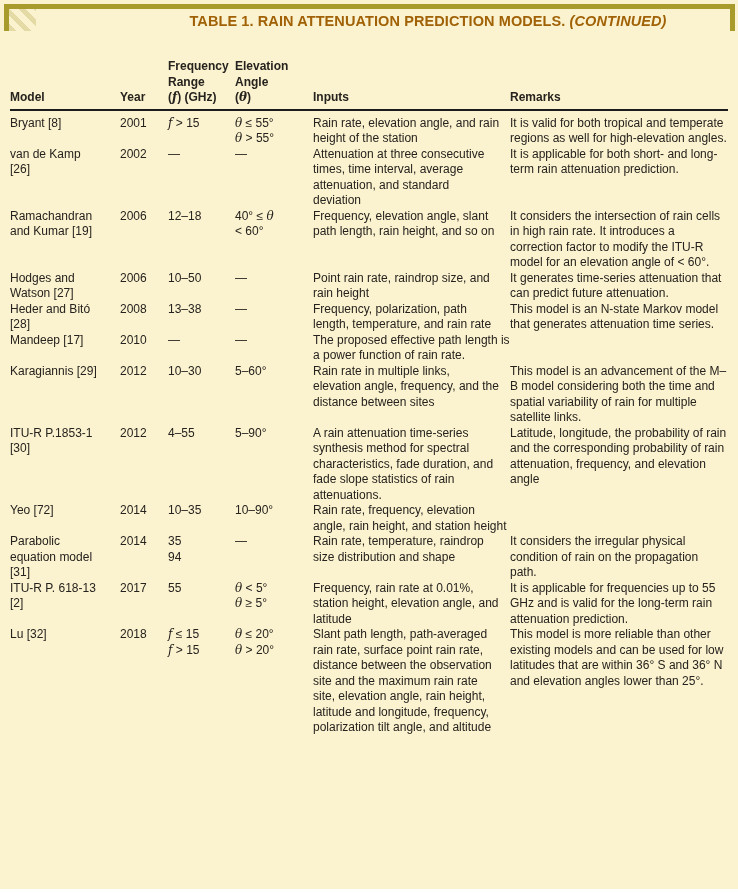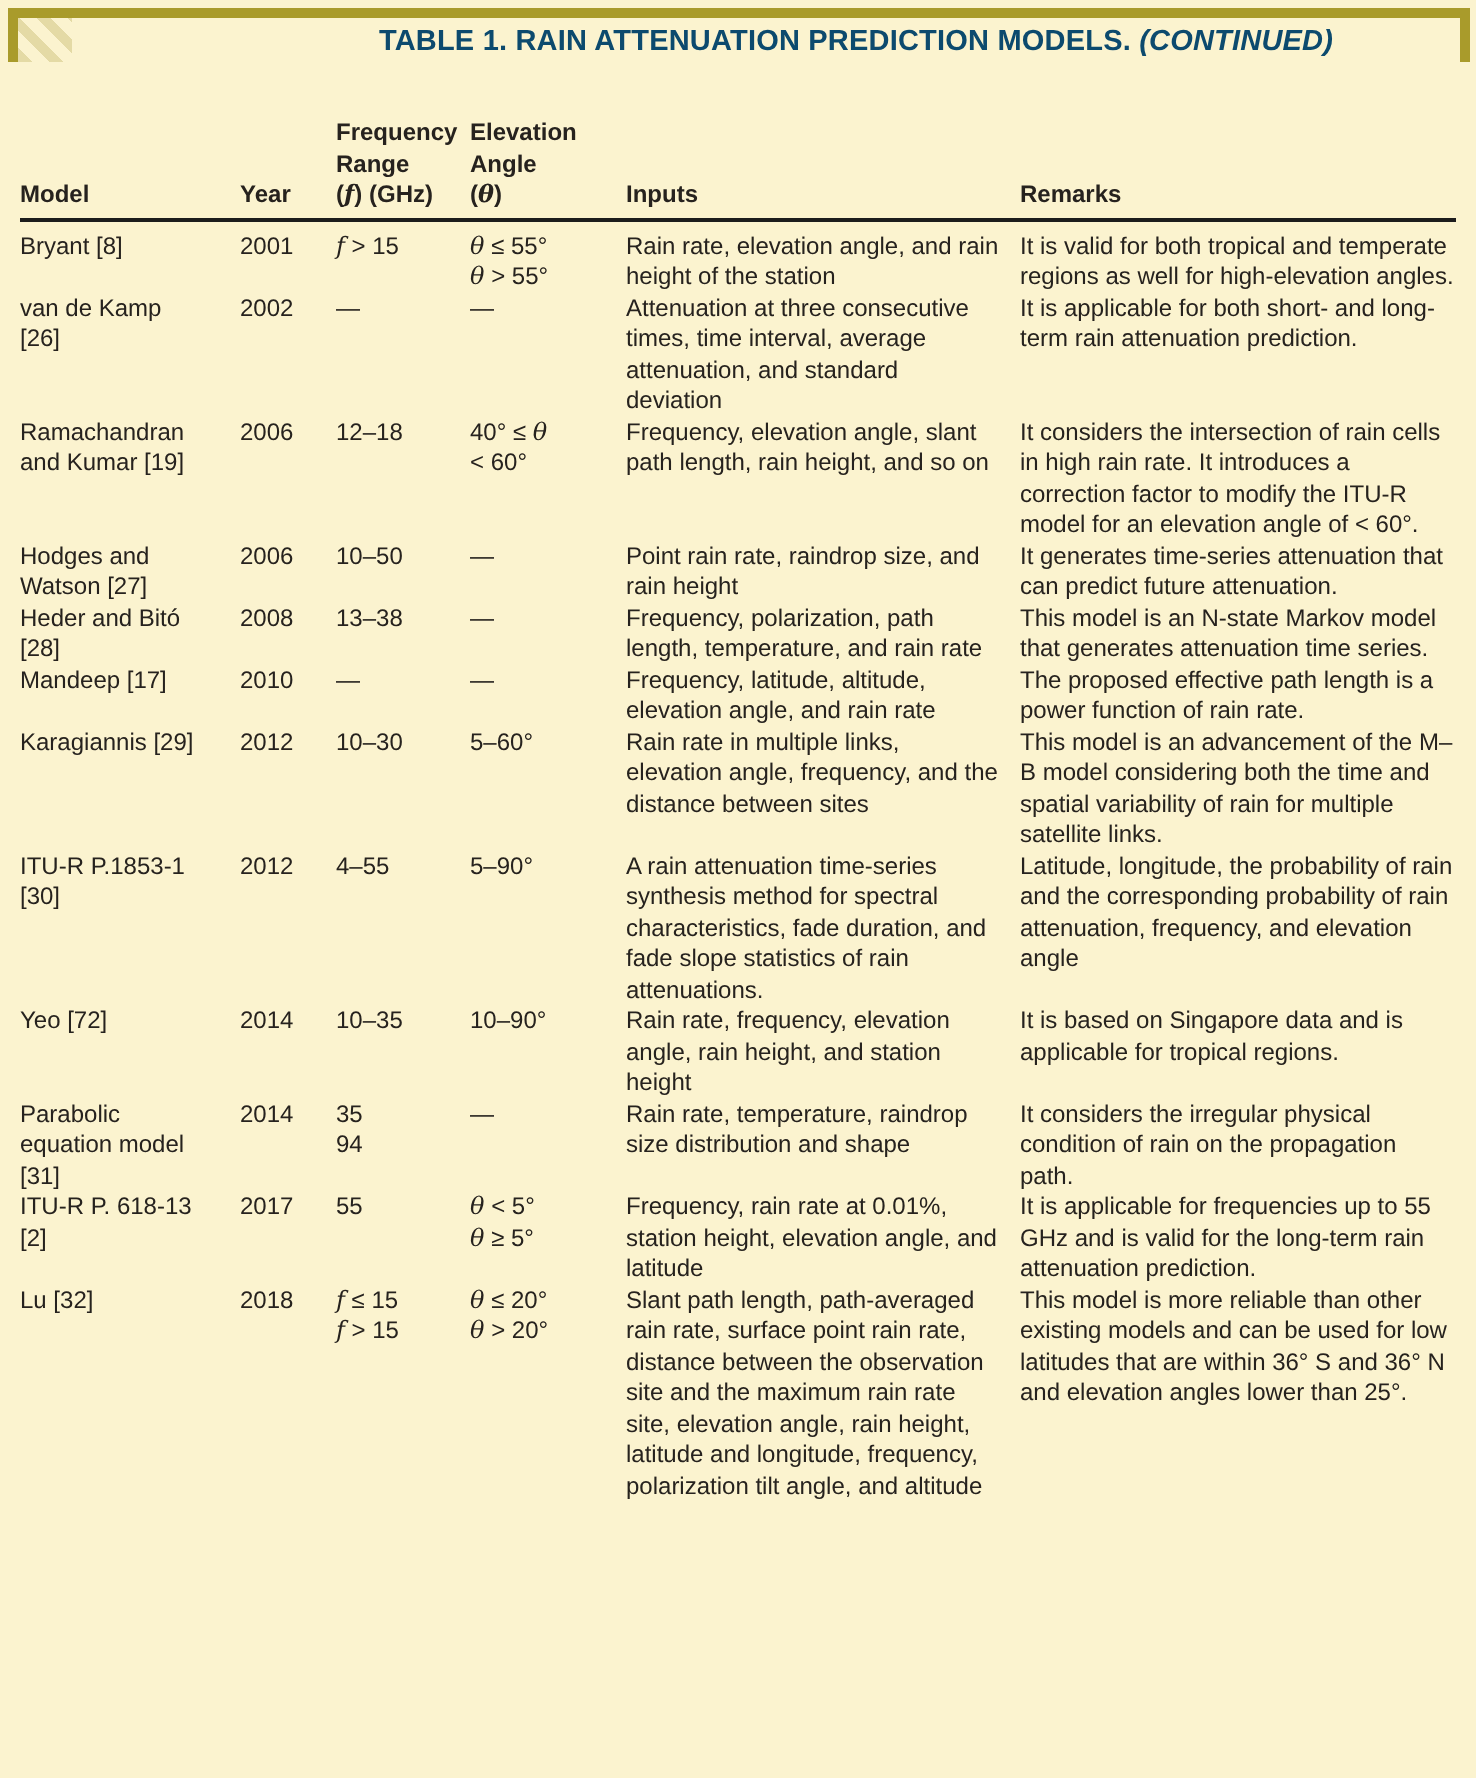--- a/index.html
+++ b/index.html
@@ -19,21 +19,21 @@
   .hatch{
     position:absolute;left:9px;top:9px;width:27px;height:22px;
     background:repeating-linear-gradient(45deg,
       #e4daa5 0 5px, #fbf3cf 5px 11px);
   }
   .title{
     padding:13px 0 0 118px;
     text-align:center;
     font-size:14.5px;
     font-weight:bold;
-    color:#0c4a6e;
+    color:#a16207;
     letter-spacing:.1px;
     white-space:nowrap;
   }
   .title .cont{font-style:italic;}
   .tablewrap{padding:6px 10px 0 10px;}
   .grid{
     display:grid;
     grid-template-columns:110px 48px 67px 78px 197px 1fr;
     align-items:end;
   }
@@ -117,21 +117,20 @@
     <div class="cell math">—</div>
     <div class="cell">Frequency, polarization, path length, temperature, and rain rate</div>
     <div class="cell">This model is an N-state Markov model that generates attenuation time series.</div>
   </div>
 
   <div class="grid row">
     <div class="cell model">Mandeep [17]</div>
     <div class="cell">2010</div>
     <div class="cell math">—</div>
     <div class="cell math">—</div>
-    <div class="cell">Frequency, latitude, altitude, elevation angle, and rain rate</div>
     <div class="cell">The proposed effective path length is a power function of rain rate.</div>
   </div>
 
   <div class="grid row">
     <div class="cell model">Karagiannis [29]</div>
     <div class="cell">2012</div>
     <div class="cell math">10–30</div>
     <div class="cell math">5–60°</div>
     <div class="cell">Rain rate in multiple links, elevation angle, frequency, and the distance between sites</div>
     <div class="cell">This model is an advancement of the M–B model considering both the time and spatial variability of rain for multiple satellite links.</div>
@@ -145,21 +144,20 @@
     <div class="cell">A rain attenuation time-series synthesis method for spectral characteristics, fade duration, and fade slope statistics of rain attenuations.</div>
     <div class="cell">Latitude, longitude, the probability of rain and the corresponding probability of rain attenuation, frequency, and elevation angle</div>
   </div>
 
   <div class="grid row">
     <div class="cell model">Yeo [72]</div>
     <div class="cell">2014</div>
     <div class="cell math">10–35</div>
     <div class="cell math">10–90°</div>
     <div class="cell">Rain rate, frequency, elevation angle, rain height, and station height</div>
-    <div class="cell">It is based on Singapore data and is applicable for tropical regions.</div>
   </div>
 
   <div class="grid row">
     <div class="cell model">Parabolic equation model [31]</div>
     <div class="cell">2014</div>
     <div class="cell math">35<br>94</div>
     <div class="cell math">—</div>
     <div class="cell">Rain rate, temperature, raindrop size distribution and shape</div>
     <div class="cell">It considers the irregular physical condition of rain on the propagation path.</div>
   </div>

